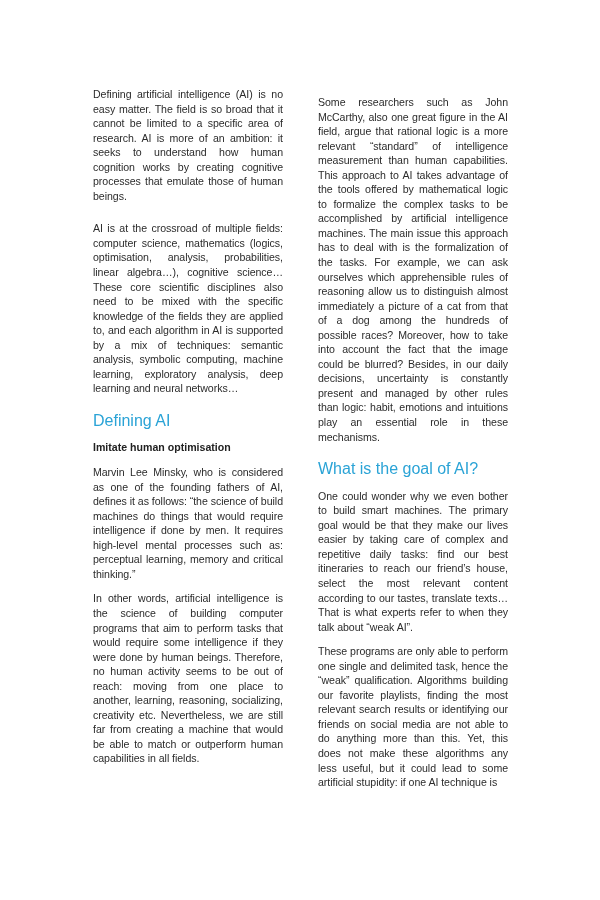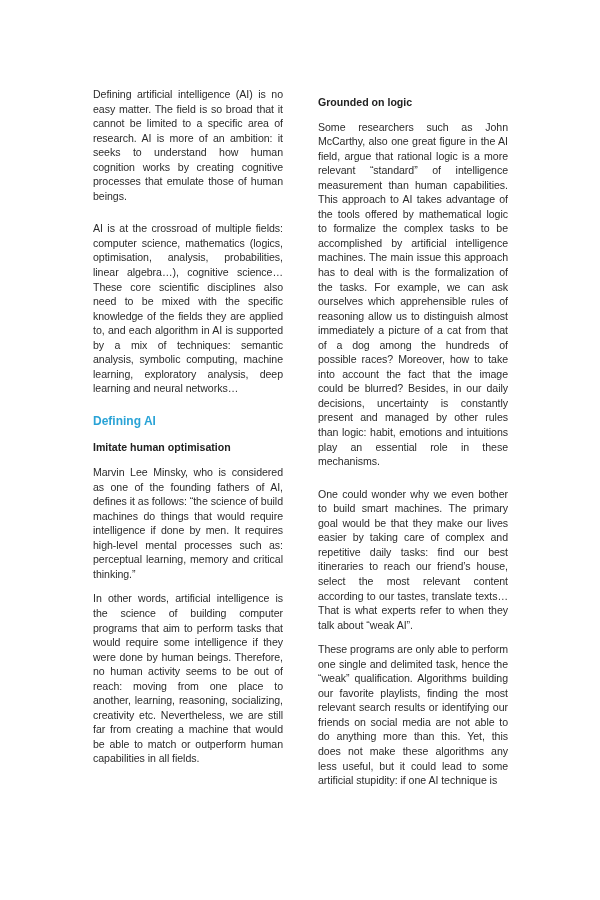--- a/index.html
+++ b/index.html
@@ -3,33 +3,33 @@
   <meta charset="utf-8">
   <style>
     html, body { margin: 0; padding: 0; background: #ffffff; }
     body { width: 600px; height: 900px; position: relative; overflow: hidden;
       font-family: "Liberation Sans", "DejaVu Sans", sans-serif; color: #2b2b2b; }
     .col { position: absolute; width: 190px; font-size: 10.6px; line-height: 14.55px; }
     .col.left { left: 93px; top: 87px; }
     .col.right { left: 318px; top: 95px; }
     p { margin: 0 0 10px 0; text-align: justify; hyphens: none; letter-spacing: -0.05px; }
     p.gap-large { margin-bottom: 18px; }
-    .blue-head { color: #2aa3d6; font-weight: bold; font-size: 12px; margin: 16px 0 12px 0; }
+    .blue-head { color: #2aa3d6; font-weight: normal; font-size: 16px; margin: 16px 0 12px 0; }
     .dark-head { color: #222222; font-weight: bold; font-size: 10.6px; margin: 0 0 10px 0; }
   </style>
 </head>
 <body>
 
 <div class="col left">
   <p class="gap-large">Defining artificial intelligence (AI) is no easy matter. The field is so broad that it cannot be limited to a specific area of research. AI is more of an ambition: it seeks to understand how human cognition works by creating cognitive processes that emulate those of human beings.</p>
   <p class="gap-large">AI is at the crossroad of multiple fields: computer science, mathematics (logics, optimisation, analysis, probabilities, linear algebra…), cognitive science… These core scientific disciplines also need to be mixed with the specific knowledge of the fields they are applied to, and each algorithm in AI is supported by a mix of techniques: semantic analysis, symbolic computing, machine learning, exploratory analysis, deep learning and neural networks…</p>
   <div class="blue-head">Defining AI</div>
   <div class="dark-head">Imitate human optimisation</div>
   <p>Marvin Lee Minsky, who is considered as one of the founding fathers of AI, defines it as follows: “the science of build machines do things that would require intelligence if done by men. It requires high-level mental processes such as: perceptual learning, memory and critical thinking.”</p>
   <p>In other words, artificial intelligence is the science of building computer programs that aim to perform tasks that would require some intelligence if they were done by human beings. Therefore, no human activity seems to be out of reach: moving from one place to another, learning, reasoning, socializing, creativity etc. Nevertheless, we are still far from creating a machine that would be able to match or outperform human capabilities in all fields.</p>
 </div>
 
 <div class="col right">
-  <div class="dark-head">Grounded on logic</div>
   <p class="gap-large">Some researchers such as John McCarthy, also one great figure in the AI field, argue that rational logic is a more relevant “standard” of intelligence measurement than human capabilities. This approach to AI takes advantage of the tools offered by mathematical logic to formalize the complex tasks to be accomplished by artificial intelligence machines. The main issue this approach has to deal with is the formalization of the tasks. For example, we can ask ourselves which apprehensible rules of reasoning allow us to distinguish almost immediately a picture of a cat from that of a dog among the hundreds of possible races? Moreover, how to take into account the fact that the image could be blurred? Besides, in our daily decisions, uncertainty is constantly present and managed by other rules than logic: habit, emotions and intuitions play an essential role in these mechanisms.</p>
+  <div class="blue-head">What is the goal of AI?</div>
   <p>One could wonder why we even bother to build smart machines. The primary goal would be that they make our lives easier by taking care of complex and repetitive daily tasks: find our best itineraries to reach our friend’s house, select the most relevant content according to our tastes, translate texts… That is what experts refer to when they talk about “weak AI”.</p>
   <p>These programs are only able to perform one single and delimited task, hence the “weak” qualification. Algorithms building our favorite playlists, finding the most relevant search results or identifying our friends on social media are not able to do anything more than this. Yet, this does not make these algorithms any less useful, but it could lead to some artificial stupidity: if one AI technique is</p>
 </div>
 
 </body></html>

